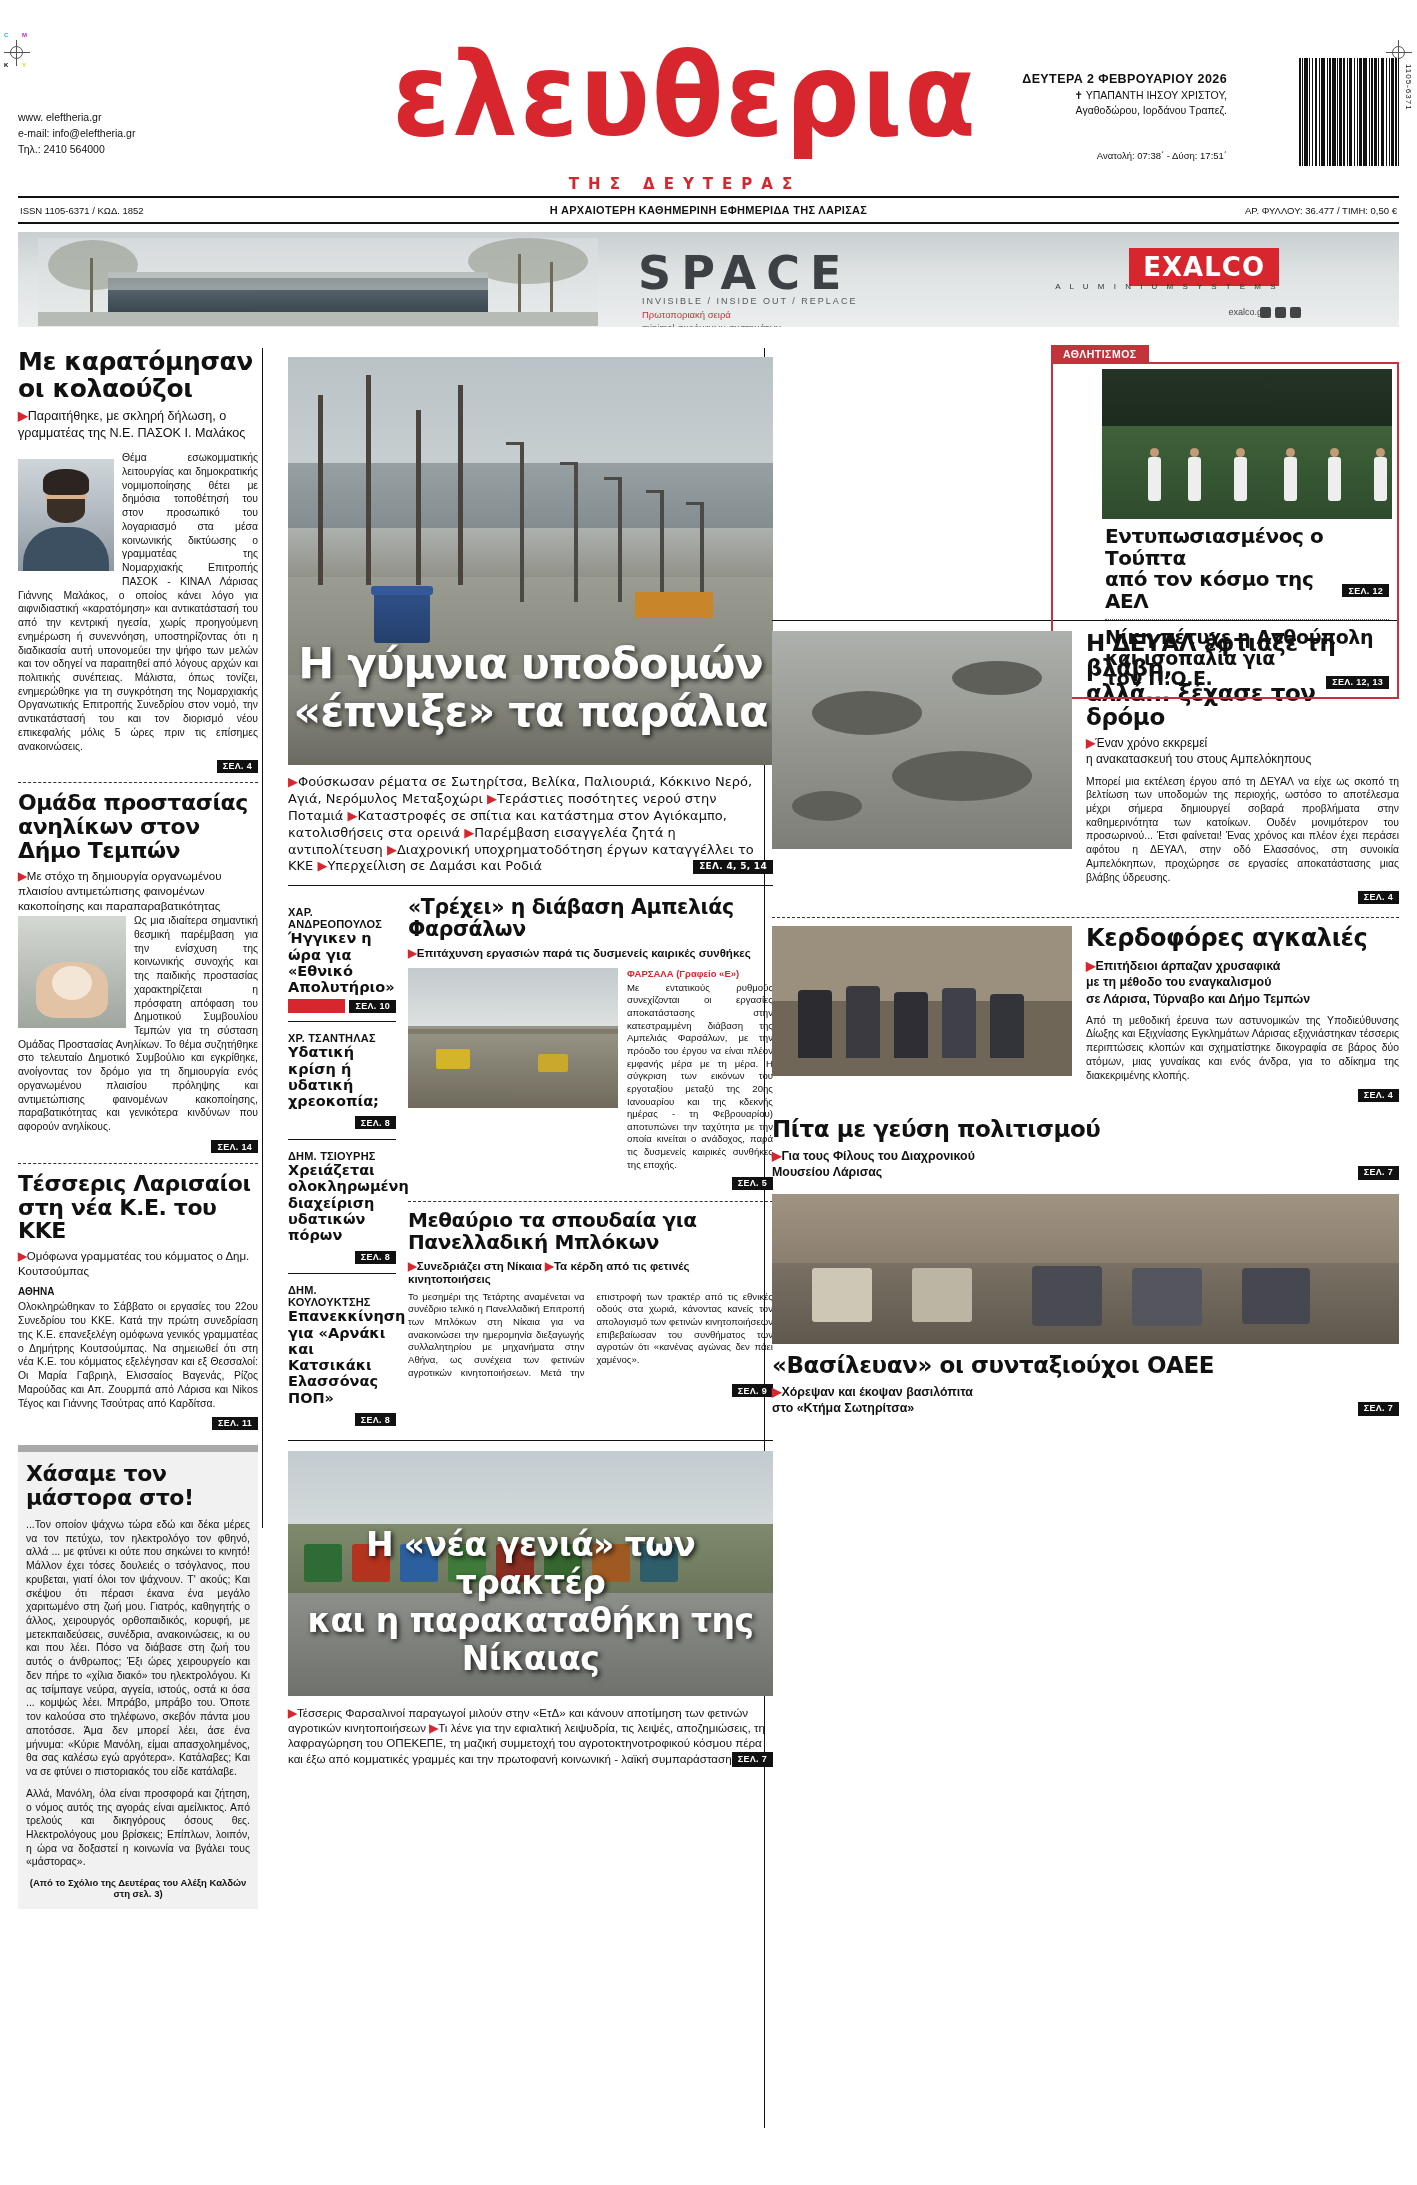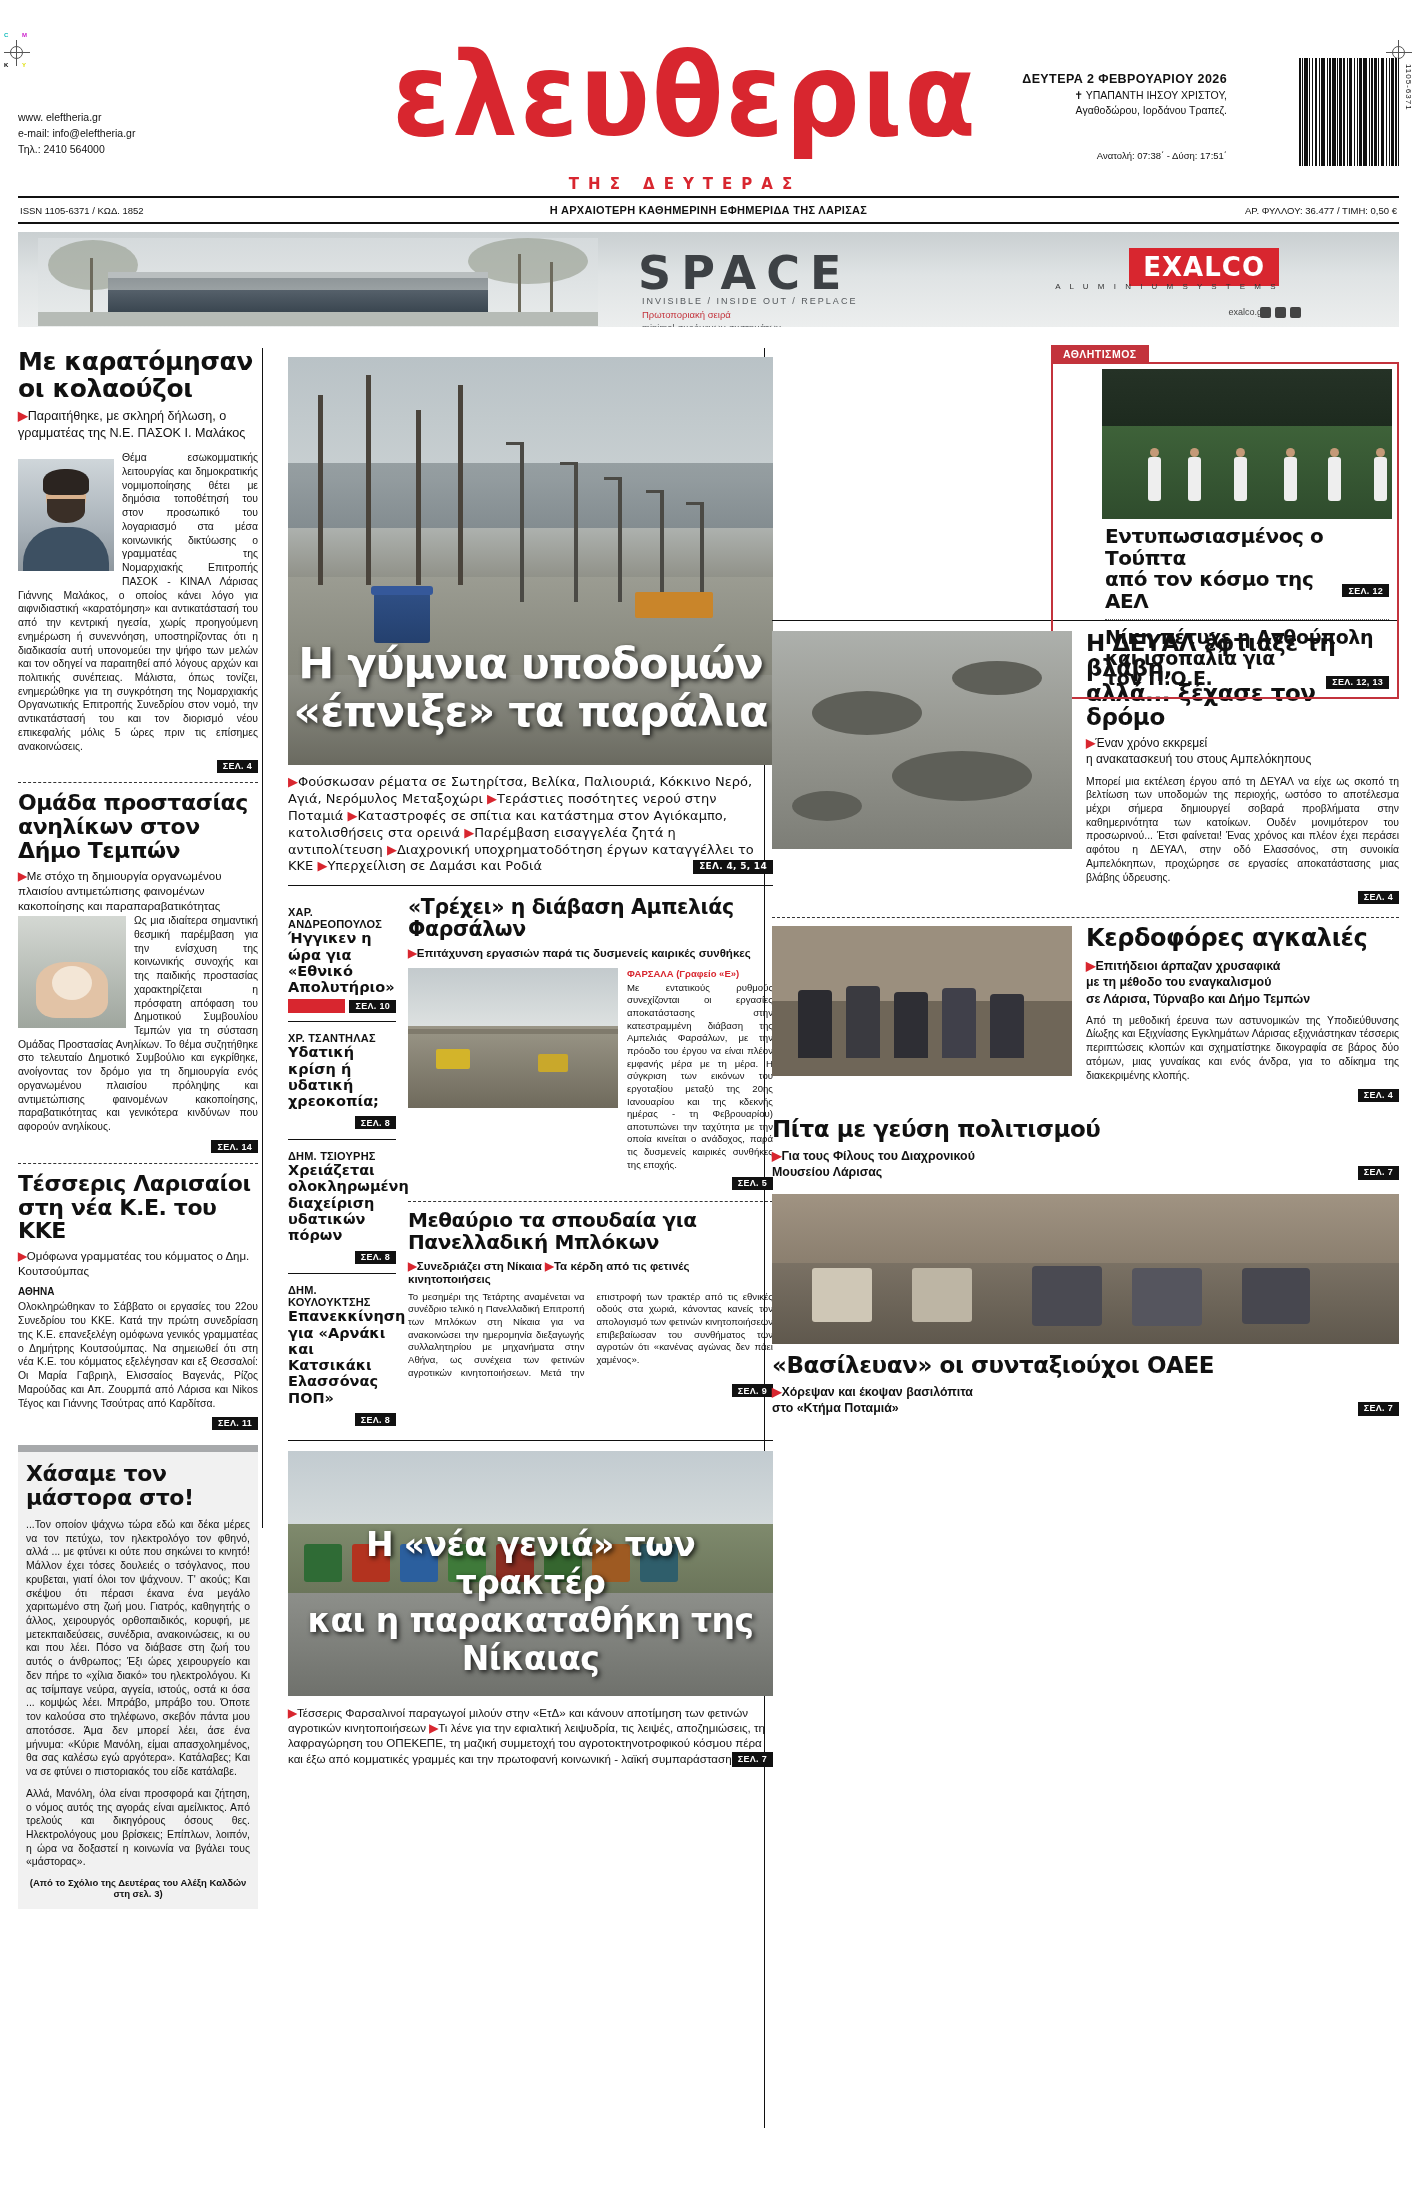--- a/index.html
+++ b/index.html
@@ -733,20 +733,20 @@
         <div style="position:absolute;left:40px;bottom:22px;width:60px;height:54px;background:#cfc7b6;border-radius:3px;"></div>
         <div style="position:absolute;left:140px;bottom:22px;width:60px;height:54px;background:#bdb5a4;border-radius:3px;"></div>
         <div style="position:absolute;left:260px;bottom:18px;width:70px;height:60px;background:#4a4a52;border-radius:4px;"></div>
         <div style="position:absolute;left:360px;bottom:18px;width:70px;height:58px;background:#55555e;border-radius:4px;"></div>
         <div style="position:absolute;left:470px;bottom:20px;width:68px;height:56px;background:#47474f;border-radius:4px;"></div>
       </div>
       <div class="hl" style="font-size:23px;margin-top:9px;">«Βασίλευαν» οι συνταξιούχοι ΟΑΕΕ</div>
       <div style="margin-top:6px;font-size:12.4px;line-height:1.3;font-weight:bold;display:flex;align-items:flex-end;gap:10px;">
         <div style="flex:1;">
           <span class="bullet-red">▶</span><span>Χόρεψαν και έκοψαν βασιλόπιτα</span><br>
-          <span>στο «Κτήμα Ποταμιά»</span>
+          <span>στο «Κτήμα Σωτηρίτσα»</span>
         </div>
         <span class="sel">ΣΕΛ. 7</span>
       </div>
     </div>
   </div>
 
 </div>
 
 </body></html>

